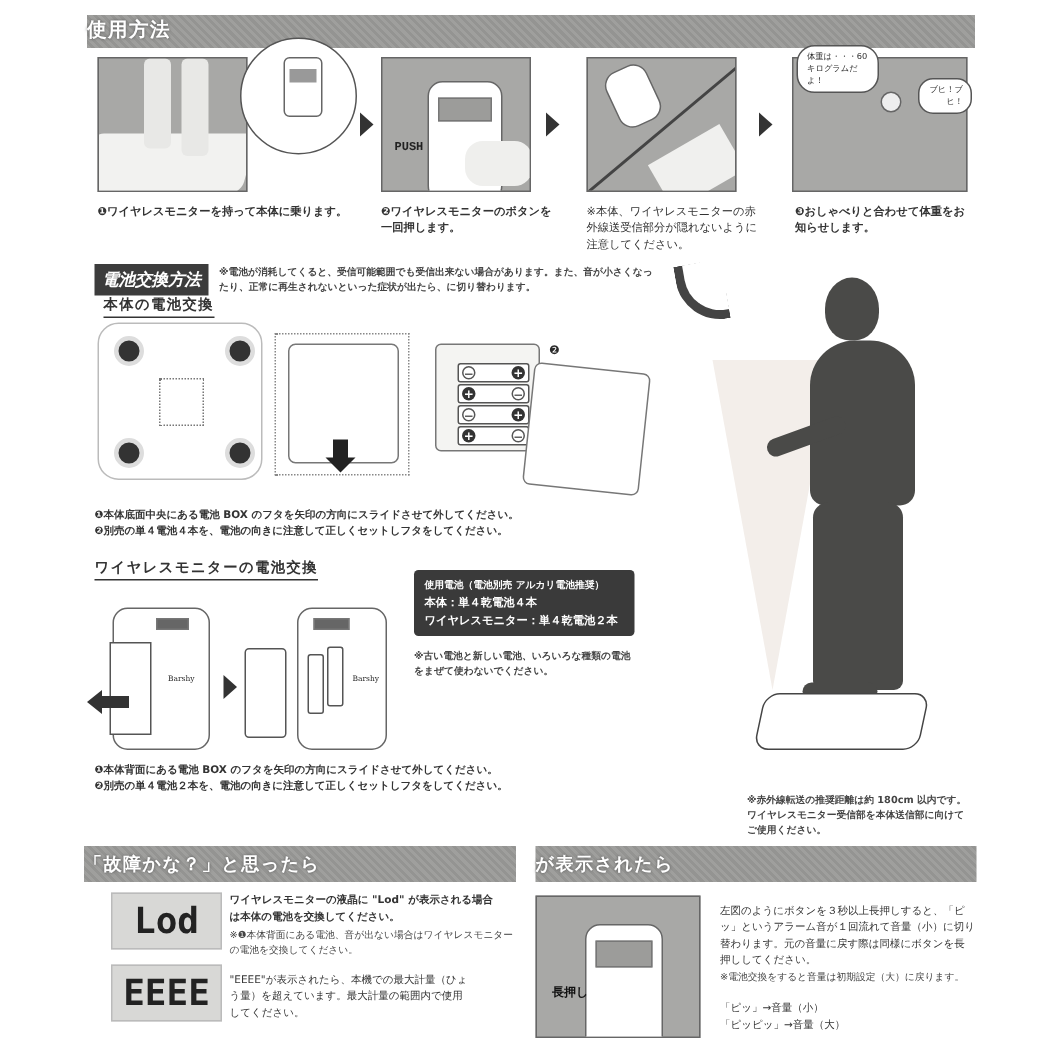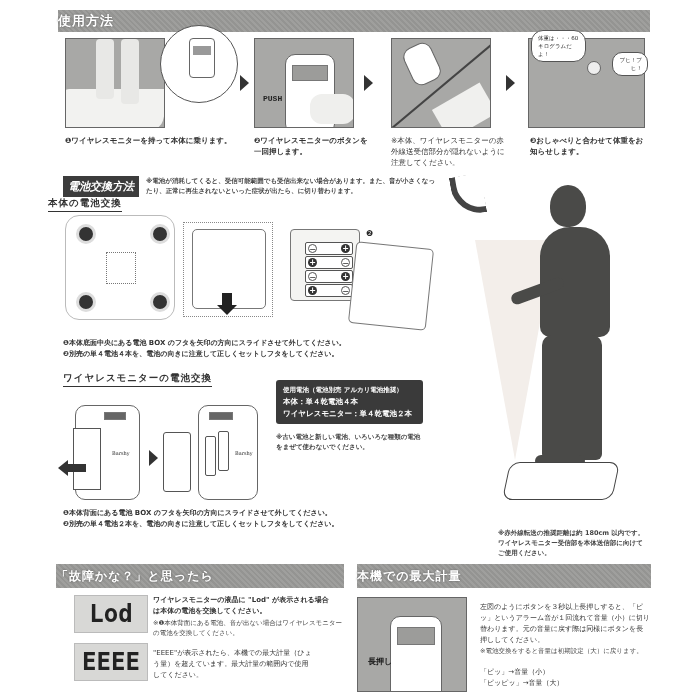--- a/index.html
+++ b/index.html
@@ -70,21 +70,21 @@
 
 <div class="panel" style="left:528px;top:38px;width:117px;height:90px;">
   <div style="position:absolute;left:58px;top:22px;width:14px;height:14px;border-radius:50%;background:#eee;border:1px solid #666;"></div>
 </div>
 <div style="position:absolute;left:531px;top:30px;width:55px;font-size:5.5px;line-height:8px;background:#fff;border:1px solid #555;border-radius:12px;padding:3px 6px;">体重は・・・60キログラムだよ！</div>
 <div style="position:absolute;left:612px;top:52px;width:36px;font-size:5.5px;line-height:8px;background:#fff;border:1px solid #555;border-radius:10px;padding:3px 5px;text-align:right;">ブヒ！ブヒ！</div>
 <div class="caption" style="left:530px;top:135px;width:115px;">❸おしゃべりと合わせて体重をお知らせします。</div>
 
 <div class="label-box" style="left:63px;top:176px;font-style:italic;">電池交換方法</div>
 <div class="note" style="left:146px;top:176px;width:290px;font-weight:bold;">※電池が消耗してくると、受信可能範囲でも受信出来ない場合があります。また、音が小さくなったり、正常に再生されないといった症状が出たら、に切り替わります。</div>
-<div class="subhead" style="left:48px;top:197px;">本体の電池交換</div>
+<div class="subhead" style="left:69px;top:197px;">本体の電池交換</div>
 
 <div style="position:absolute;left:65px;top:215px;width:110px;height:105px;border:1.5px solid #bbb;border-radius:14px;background:#fff;">
   <div class="foot-pad" style="left:10px;top:8px;"></div>
   <div class="foot-pad" style="left:84px;top:8px;"></div>
   <div class="foot-pad" style="left:10px;top:76px;"></div>
   <div class="foot-pad" style="left:84px;top:76px;"></div>
   <div style="position:absolute;left:40px;top:36px;width:30px;height:32px;border:1px dotted #777;"></div>
 </div>
 <div style="position:absolute;left:183px;top:222px;width:90px;height:95px;border:1px dotted #888;">
   <div style="position:absolute;left:8px;top:6px;width:74px;height:80px;border:1.5px solid #777;border-radius:5px;background:#fff;"></div>
@@ -154,21 +154,21 @@
 <div class="banner" style="left:56px;top:564px;width:288px;height:24px;line-height:24px;font-size:12px;">
   <span>「故障かな？」と思ったら</span>
 </div>
 <div class="lcd" style="left:74px;top:595px;width:74px;height:38px;font-size:24px;line-height:36px;">Lod</div>
 <div class="body-text" style="left:153px;top:595px;width:180px;font-weight:bold;">ワイヤレスモニターの液晶に "Lod" が表示される場合は本体の電池を交換してください。</div>
 <div class="note" style="left:153px;top:618px;width:190px;">※❶本体背面にある電池、音が出ない場合はワイヤレスモニターの電池を交換してください。</div>
 <div class="lcd" style="left:74px;top:643px;width:74px;height:38px;font-size:24px;line-height:36px;">EEEE</div>
 <div class="body-text" style="left:153px;top:648px;width:160px;font-weight:normal;">"EEEE"が表示されたら、本機での最大計量（ひょう量）を超えています。最大計量の範囲内で使用してください。</div>
 
 <div class="banner" style="left:357px;top:564px;width:294px;height:24px;line-height:24px;font-size:12px;">
-  <span>本機での最大計量</span>
+  <span>が表示されたら</span>
 </div>
 <div class="panel" style="left:357px;top:597px;width:110px;height:95px;">
   <div class="device" style="left:32px;top:18px;width:52px;height:85px;">
     <div class="lcd-screen" style="left:6px;top:10px;width:38px;height:18px;"></div>
   </div>
   <div style="position:absolute;left:10px;top:58px;font-size:8px;font-weight:bold;color:#111;">長押し</div>
 </div>
 <div class="body-text" style="left:480px;top:602px;width:170px;font-weight:normal;">左図のようにボタンを３秒以上長押しすると、「ピッ」というアラーム音が１回流れて音量（小）に切り替わります。元の音量に戻す際は同様にボタンを長押ししてください。</div>
 <div class="note" style="left:480px;top:646px;width:170px;">※電池交換をすると音量は初期設定（大）に戻ります。</div>
 <div class="body-text" style="left:480px;top:667px;width:170px;font-weight:normal;">「ピッ」→音量（小）</div>

